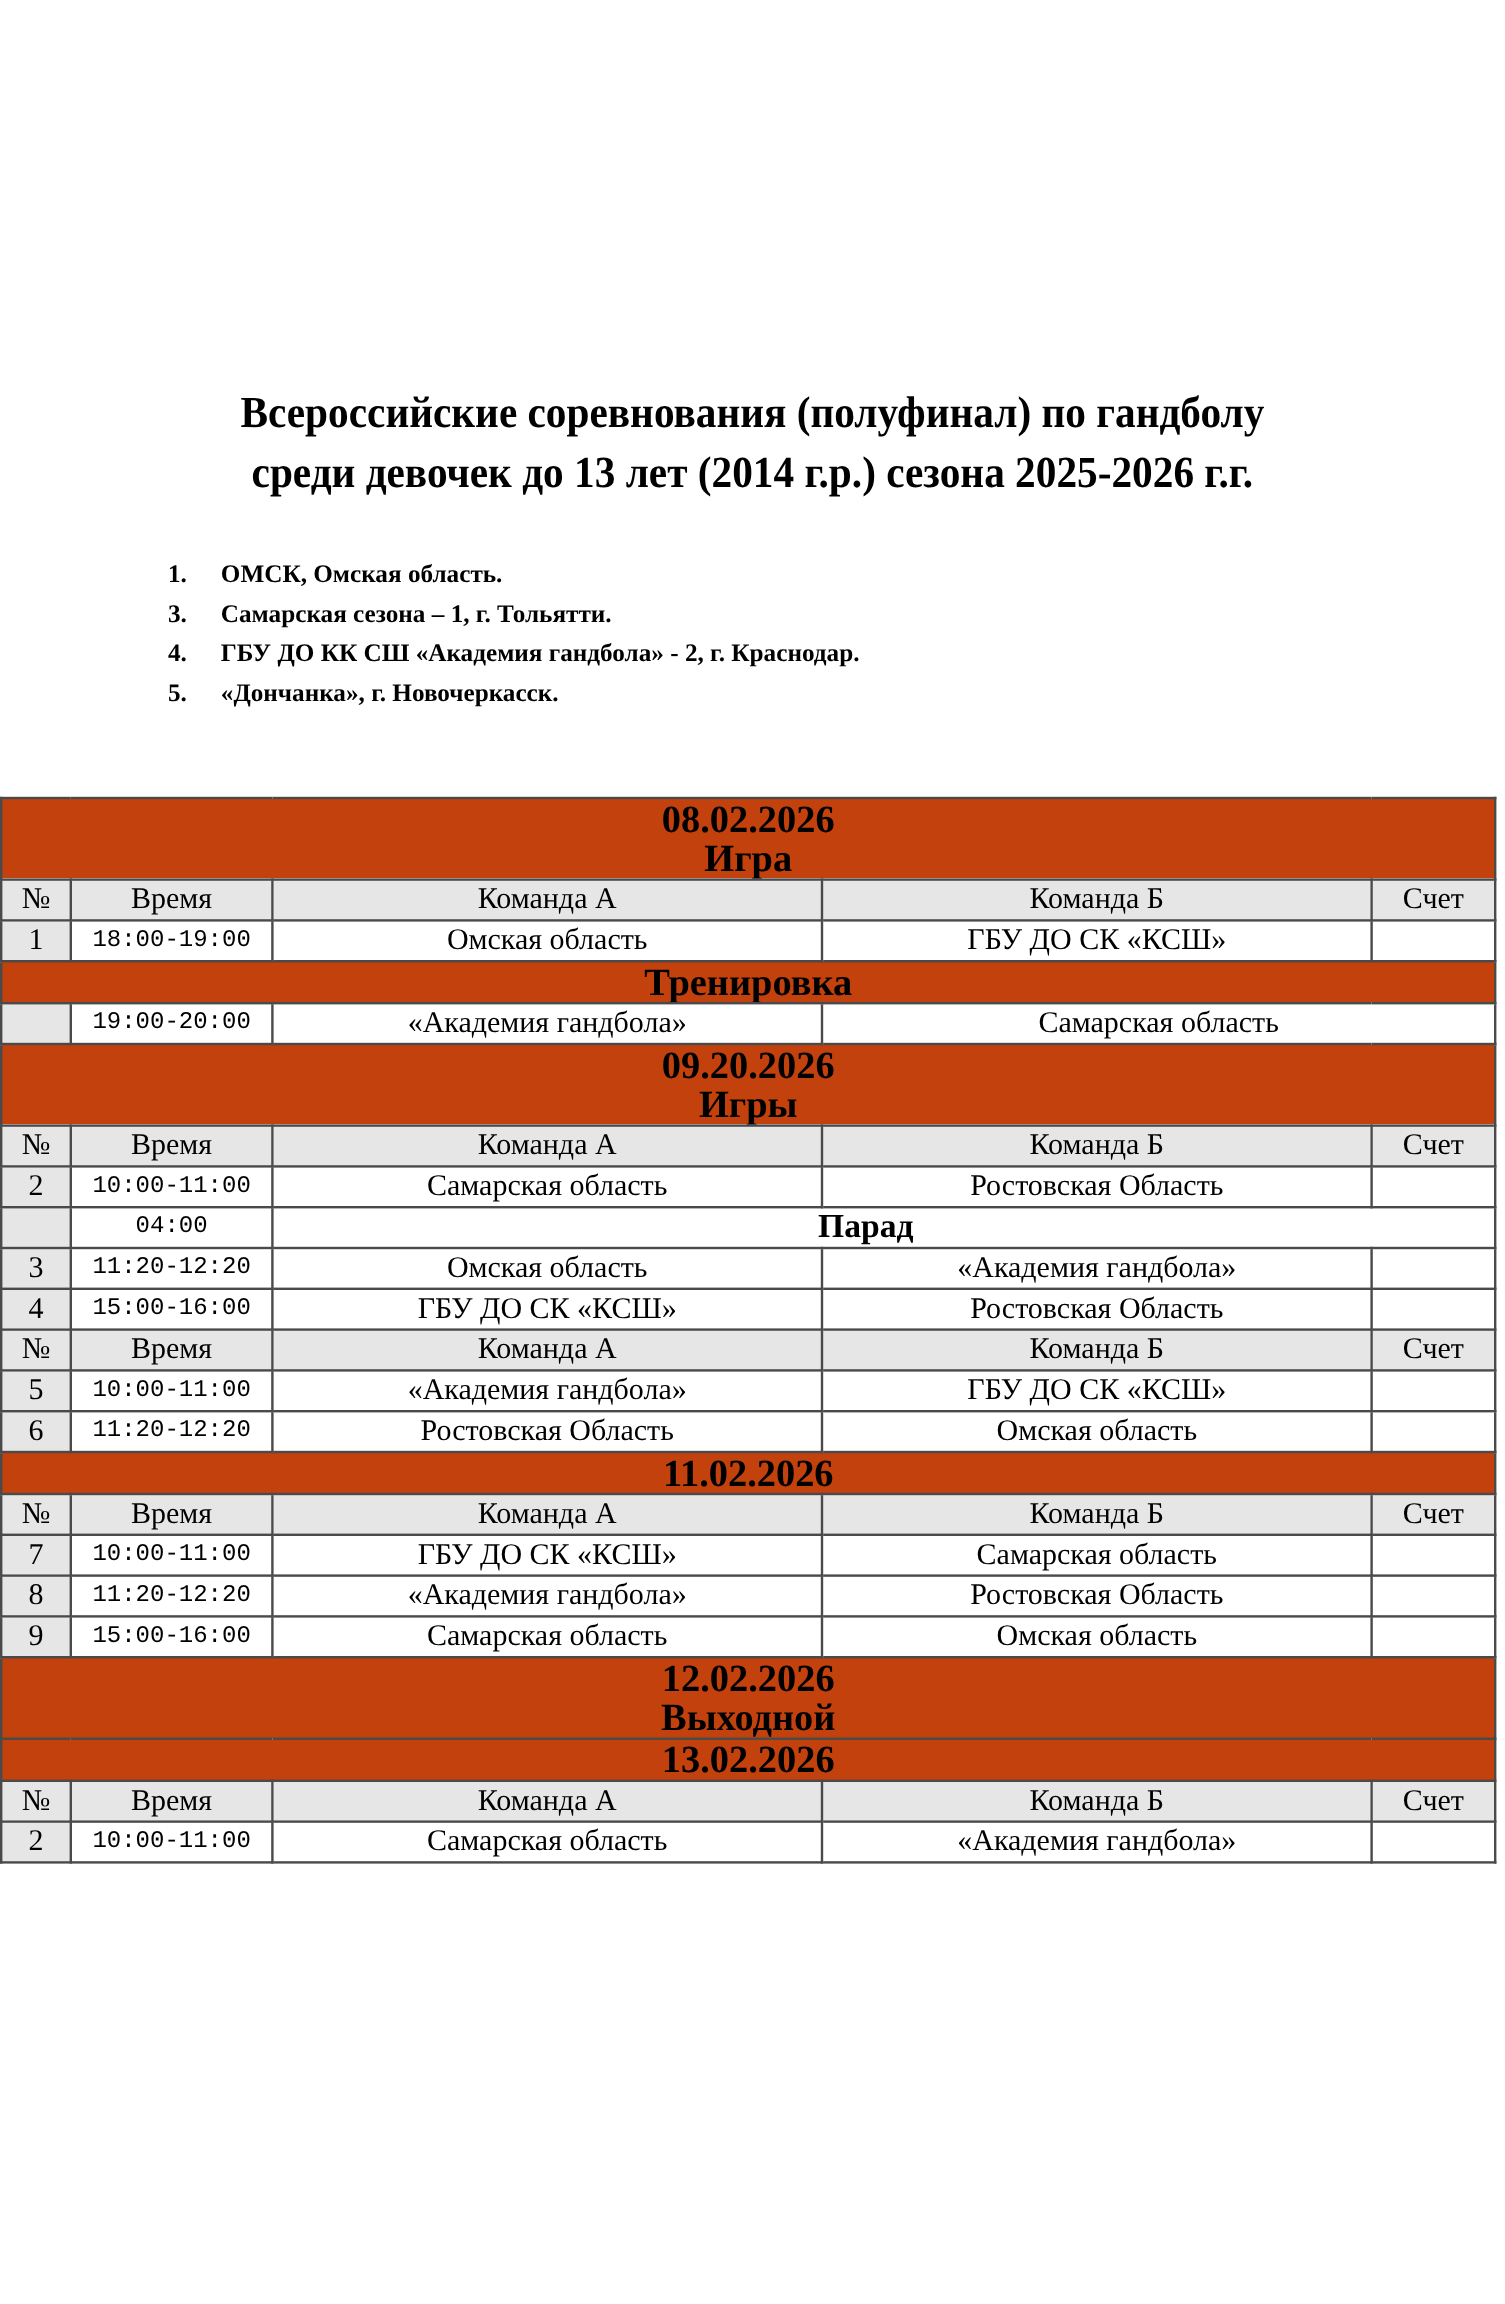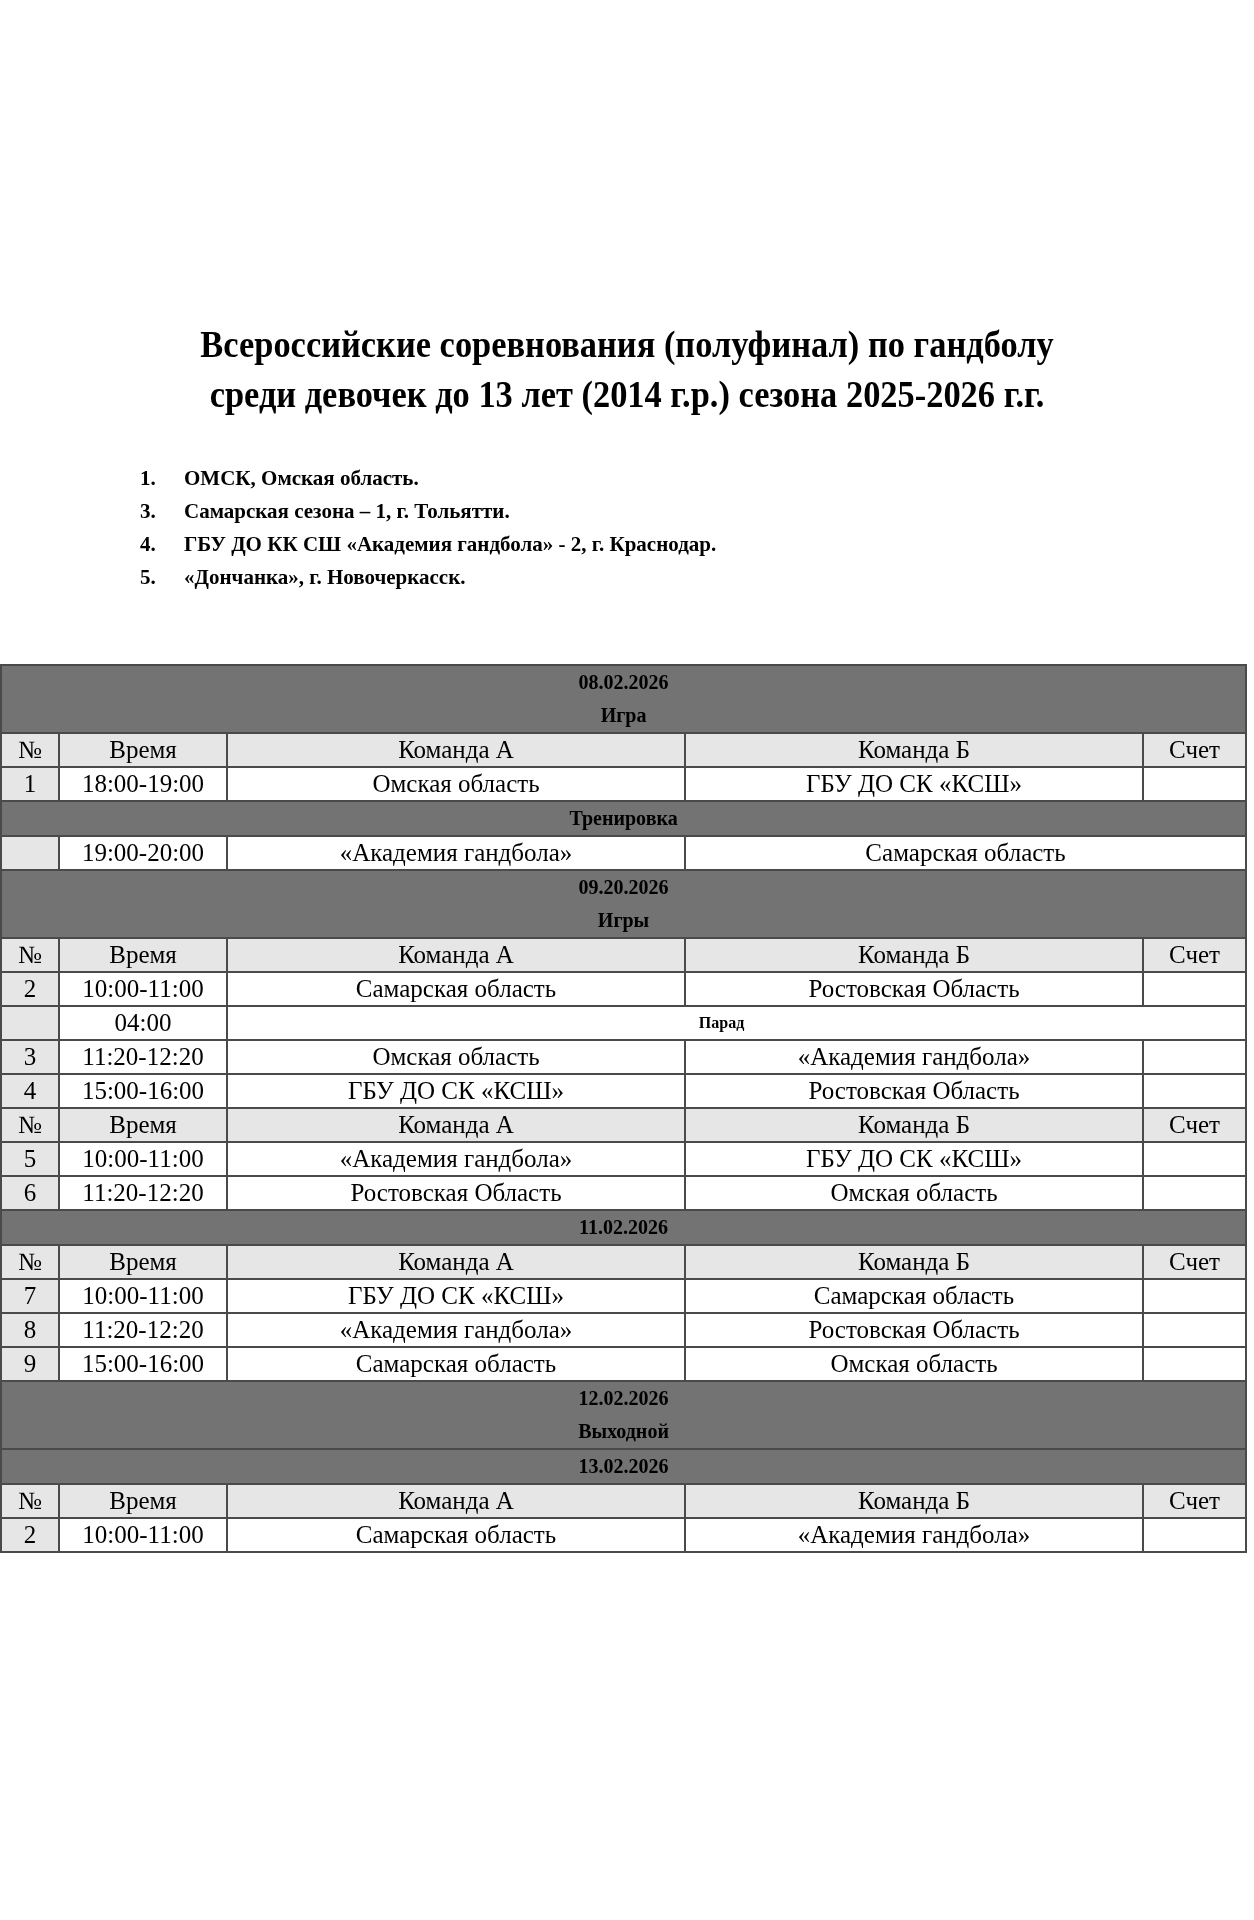--- a/index.html
+++ b/index.html
@@ -20,26 +20,26 @@
   .team-list .num { display: inline-block; width: 44px; }
   table.schedule {
     position: absolute; left: 0; top: 664px; width: 1245px;
     border-collapse: collapse; table-layout: fixed;
     font-size: 25px;
   }
   table.schedule td {
     border: 2px solid #4a4a4a; padding: 0; height: 32px; line-height: 32px;
     text-align: center; white-space: nowrap; overflow: hidden; vertical-align: middle;
   }
-  tr.band td { background: #737373; font-weight: bold; font-size: 20px; line-height: 33px; }
+  tr.band td { background: #c2410c; font-weight: bold; font-size: 32px; line-height: 33px; }
   tr.band2 td { height: 66px; }
   tr.band2 td span { display: block; line-height: 33px; }
   tr.head td { background: #e6e6e6; }
   td.num { background: #e6e6e6; }
-  td.time { font-size: 25px; line-height: 26px; vertical-align: top; padding-top: 2px; }
+  td.time { font-size: 20px; line-height: 26px; vertical-align: top; padding-top: 2px; font-family: Liberation Mono, monospace; }
 </style>
 </head>
 <body>
 
 <div class="title">
   <div>Всероссийские соревнования (полуфинал) по гандболу</div>
   <div>среди девочек до 13 лет (2014 г.р.) сезона 2025-2026 г.г.</div>
 </div>
 
 <ol class="team-list">
@@ -105,21 +105,21 @@
   <tr>
     <td class="num">2</td>
     <td class="time">10:00-11:00</td>
     <td>Самарская область</td>
     <td>Ростовская Область</td>
     <td></td>
   </tr>
   <tr>
     <td class="num"></td>
     <td class="time">04:00</td>
-    <td colspan="3" style="font-weight:bold;font-size:16px;">
+    <td colspan="3" style="font-weight:bold;font-size:28px;">
       <span style="position:relative;left:-15px;">Парад</span>
     </td>
   </tr>
   <tr>
     <td class="num">3</td>
     <td class="time">11:20-12:20</td>
     <td>Омская область</td>
     <td>«Академия гандбола»</td>
     <td></td>
   </tr>

